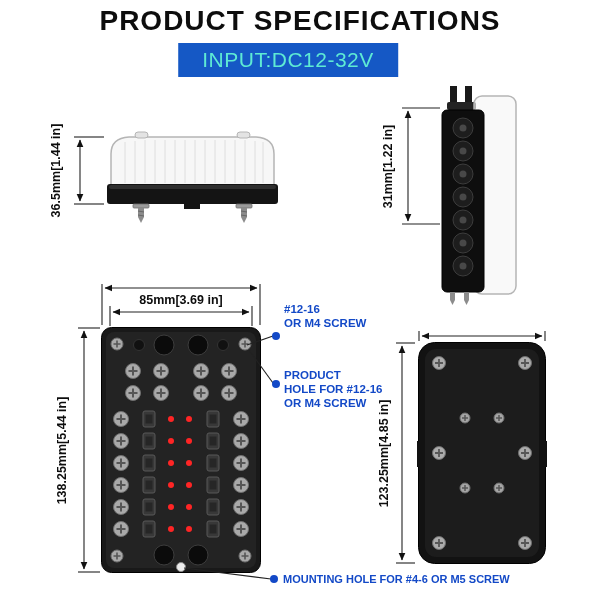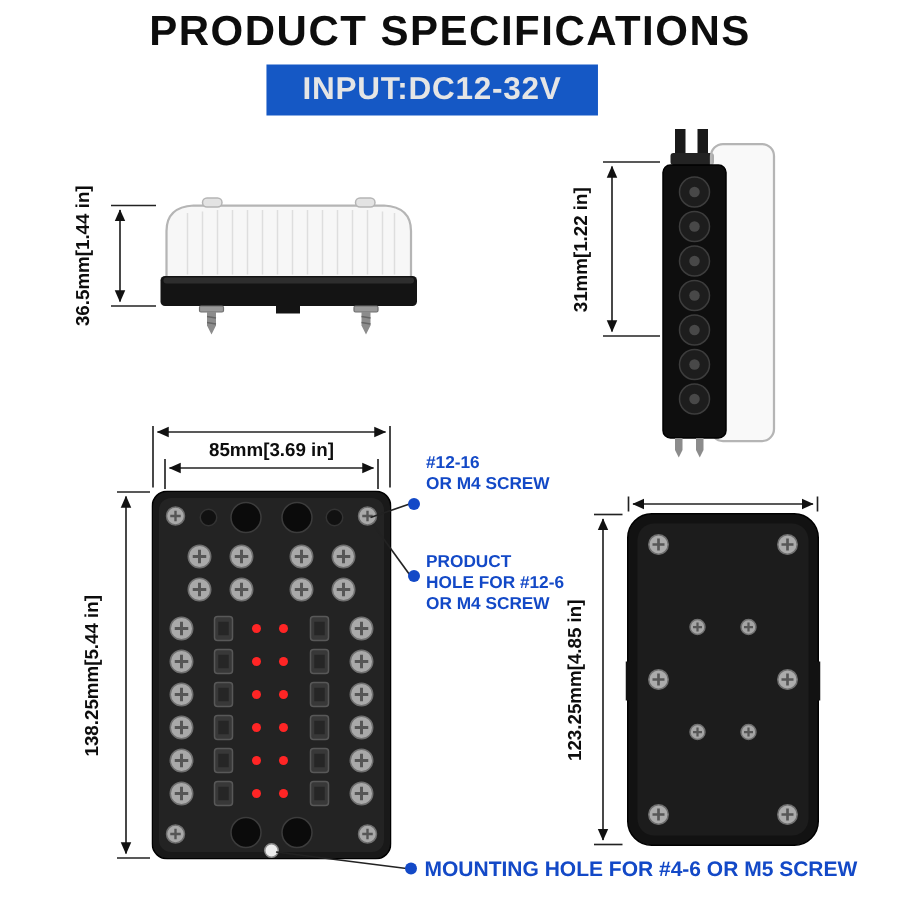--- a/index.html
+++ b/index.html
@@ -7,33 +7,33 @@
   body { font-family:"Liberation Sans", sans-serif; }
   #stage { position:relative; width:576px; height:600px; background:#fff; overflow:hidden; }
 
   .title {
     position:absolute; top:5px; left:0; width:600px;
     text-align:center; font-size:28px; font-weight:bold;
     letter-spacing:1px; color:#0d0d0d;
   }
   .banner {
     position:absolute; top:43px; left:50%; transform:translateX(-50%);
-    background:#1558c5; color:#e5e5e5; font-size:21px; font-weight:bold;
+    background:#1558c5; color:#5eead4; font-size:21px; font-weight:normal;
     padding:5px 24px; letter-spacing:0.5px; white-space:nowrap;
   }
   .dim {
     position:absolute; font-size:12.5px; font-weight:bold; color:#0d0d0d;
     white-space:nowrap; text-align:center; height:15px; line-height:15px;
   }
   .dim.v { transform:rotate(-90deg); }
   .note {
     position:absolute; font-size:11.5px; font-weight:bold; color:#1349c7;
     white-space:nowrap; line-height:14px;
   }
-  .note.big { font-size:14px; }
+  .note.big { font-size:11px; }
   svg.unit { position:absolute; }
   #overlay { position:absolute; left:0; top:0; pointer-events:none; }
 </style>
 </head>
 <body>
 
 <div id="stage">
 
   <div class="title">PRODUCT SPECIFICATIONS</div>
   <div class="banner">INPUT:DC12-32V</div>
@@ -275,18 +275,18 @@
   <div class="dim" style="left:111px;top:293px;width:140px">85mm[3.69 in]</div>
   <div class="dim v" style="left:-13px;top:443px;width:150px">138.25mm[5.44 in]</div>
   <div class="dim v" style="left:309px;top:446px;width:150px">123.25mm[4.85 in]</div>
 
   <div class="note" style="left:284px;top:302px">
     <div>#12-16</div>
     <div>OR M4 SCREW</div>
   </div>
   <div class="note" style="left:284px;top:368px">
     <div>PRODUCT</div>
-    <div>HOLE FOR #12-6</div>
+    <div>HOLE FOR #12-16</div>
     <div>OR M4 SCREW</div>
   </div>
   <div class="note big" style="left:283px;top:572px">MOUNTING HOLE FOR #4-6 OR M5 SCREW</div>
 
 </div>
 
 </body></html>

